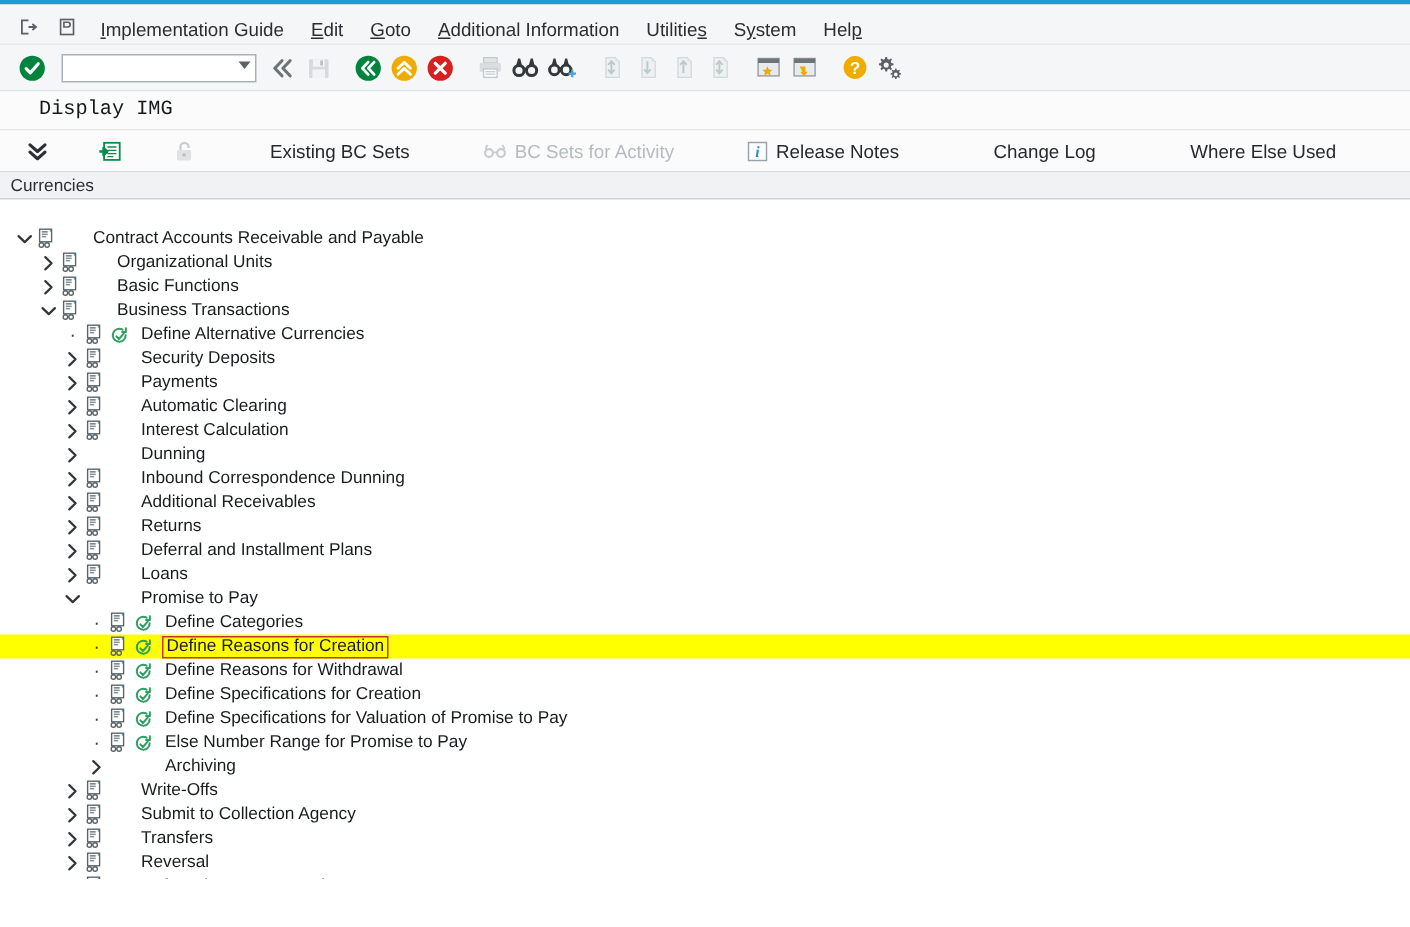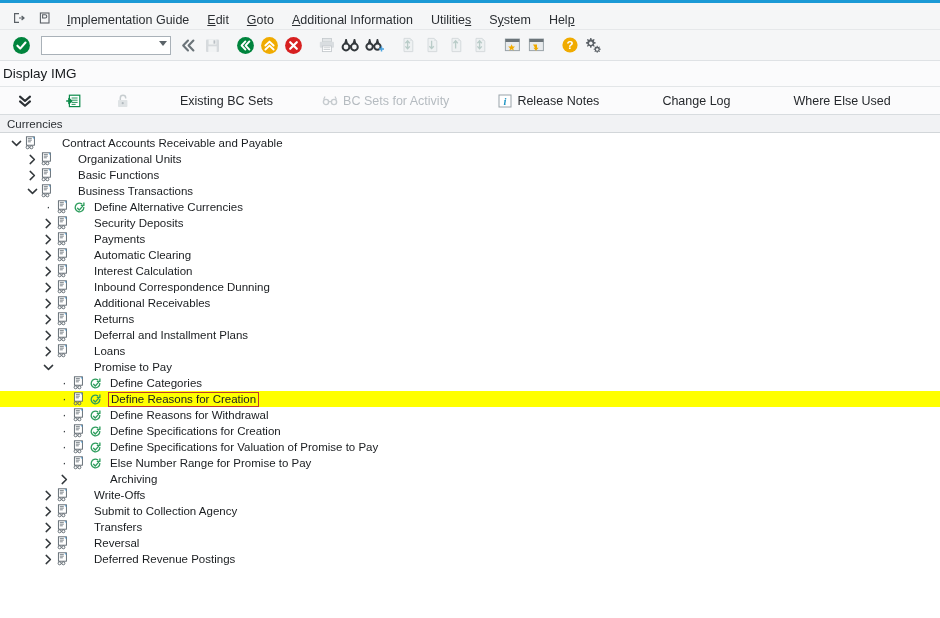--- a/index.html
+++ b/index.html
@@ -77,22 +77,23 @@
     border-left: 4px solid transparent;
     border-right: 4px solid transparent;
     border-top: 5px solid #5b6369;
   }
 
   
   .titlebar {
     height: 26px;
     background: #fbfbfc;
     display: flex; align-items: center;
-    padding-left: 3px;
+    padding-left: 26px;
     border-bottom: 1px solid #e3e6e8;
+    font-family: Liberation Mono, monospace;
   }
   .titlebar .t {
     font-size: 13.5px;
     color: #16191c;
   }
 
   
   .apptoolbar {
     height: 28px;
     background: #fbfbfc;
@@ -128,20 +129,21 @@
     color: #2b2f33;
   }
 
   
   .tree {
     position: relative;
     height: 437px;
     overflow: hidden;
     background: #fff;
     padding-top: 2px;
+    margin-top: 16px;
   }
   .row {
     height: 16px;
     display: flex;
     align-items: center;
     font-size: 11.5px;
     color: #1a1d20;
     white-space: nowrap;
     position: relative;
   }
@@ -619,20 +621,31 @@
         <div class="actionicon"></div>
         <span class="lbl">Interest Calculation</span>
       </div>
       <div class="row">
         <div class="spacer" style="width: 42px;"></div>
         <div class="twisty">
           <svg width="9" height="11" viewBox="0 0 9 11">
             <path d="M2.2 1.4 L6.4 5.5 L2.2 9.6" stroke="#33383c" stroke-width="1.5" fill="none" stroke-linecap="round" stroke-linejoin="round"></path>
           </svg>
         </div>
+        <div class="nodeicon"></div>
+        <div class="actionicon"></div>
+        <span class="lbl">Dunning</span>
+      </div>
+      <div class="row">
+        <div class="spacer" style="width: 42px;"></div>
+        <div class="twisty">
+          <svg width="9" height="11" viewBox="0 0 9 11">
+            <path d="M2.2 1.4 L6.4 5.5 L2.2 9.6" stroke="#33383c" stroke-width="1.5" fill="none" stroke-linecap="round" stroke-linejoin="round"></path>
+          </svg>
+        </div>
         <div class="nodeicon">
           <svg width="14" height="14" viewBox="0 0 14 14">
             <rect x="2.4" y="0.8" width="8" height="8.4" fill="#fff" stroke="#59636b" stroke-width="0.9"></rect>
             <path d="M3.8 2.6 h4 M3.8 4.2 h4 M3.8 5.8 h3" stroke="#59636b" stroke-width="0.75"></path>
             <path d="M9.2 0.8 l1.7 1.7 h-1.7 z" fill="#3d95d6"></path>
             <circle cx="3.6" cy="11.3" r="1.5" fill="none" stroke="#59636b" stroke-width="0.9"></circle>
             <circle cx="7.4" cy="11.3" r="1.5" fill="none" stroke="#59636b" stroke-width="0.9"></circle>
             <path d="M5.1 11.3 h0.8" stroke="#59636b" stroke-width="0.8"></path>
           </svg>
         </div>

